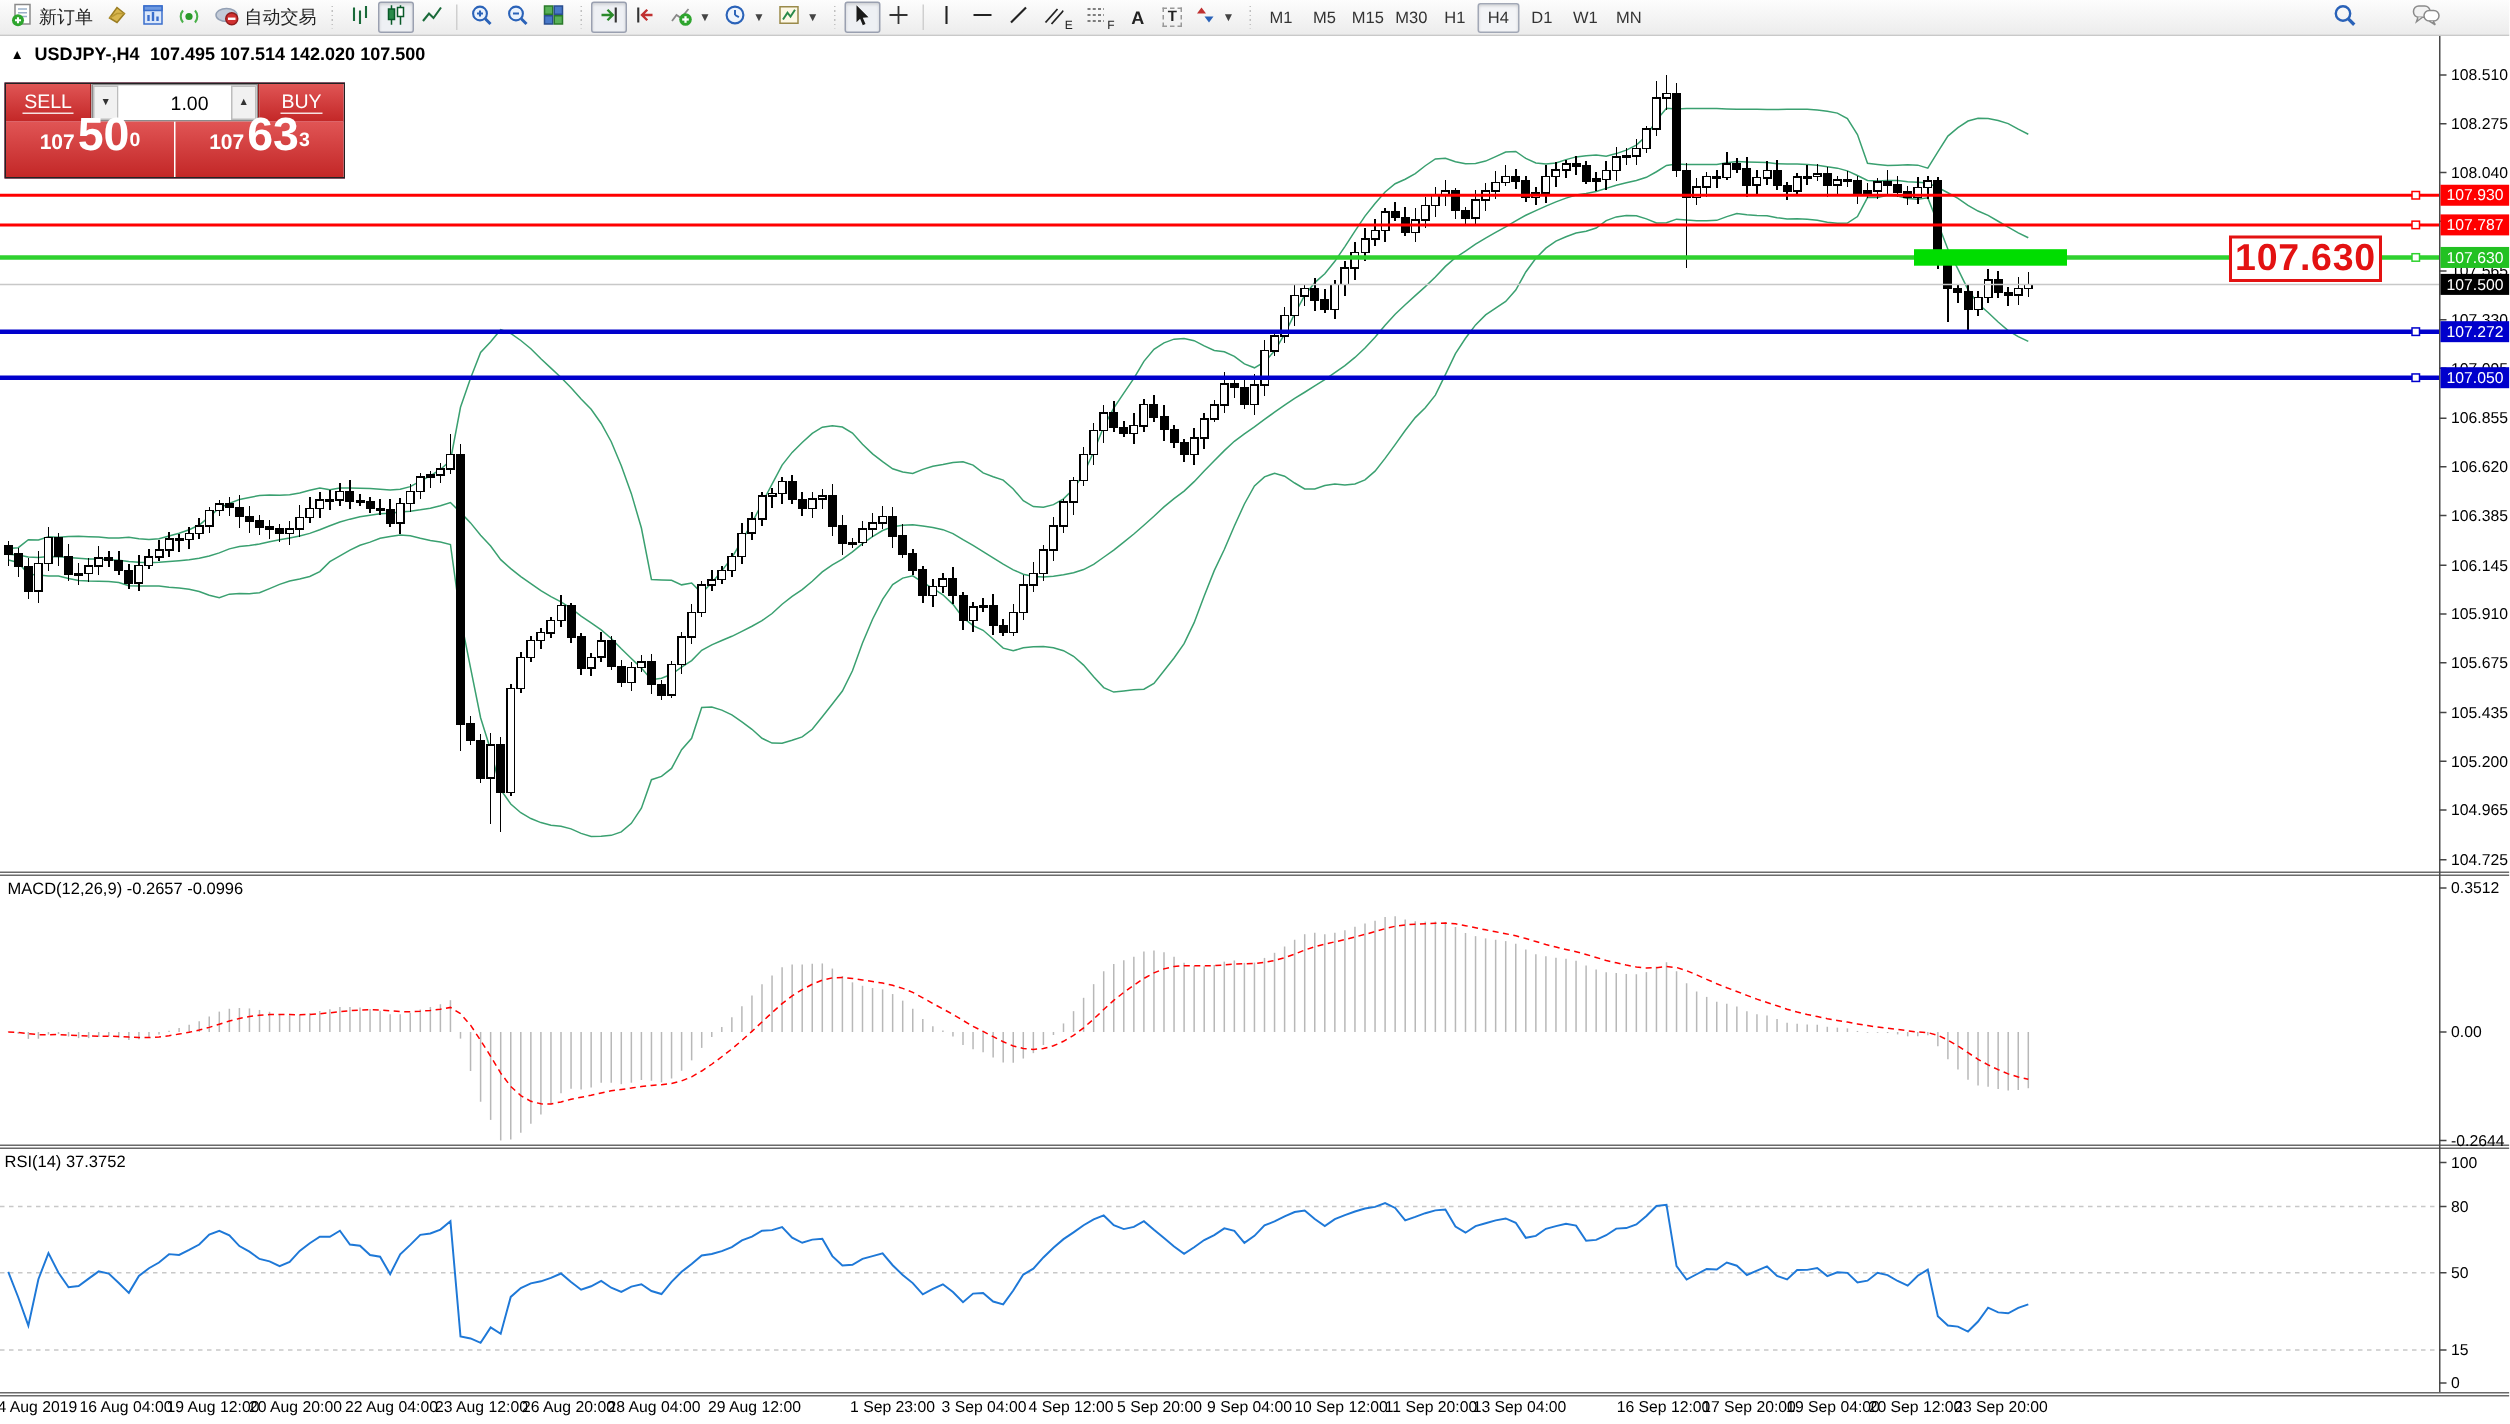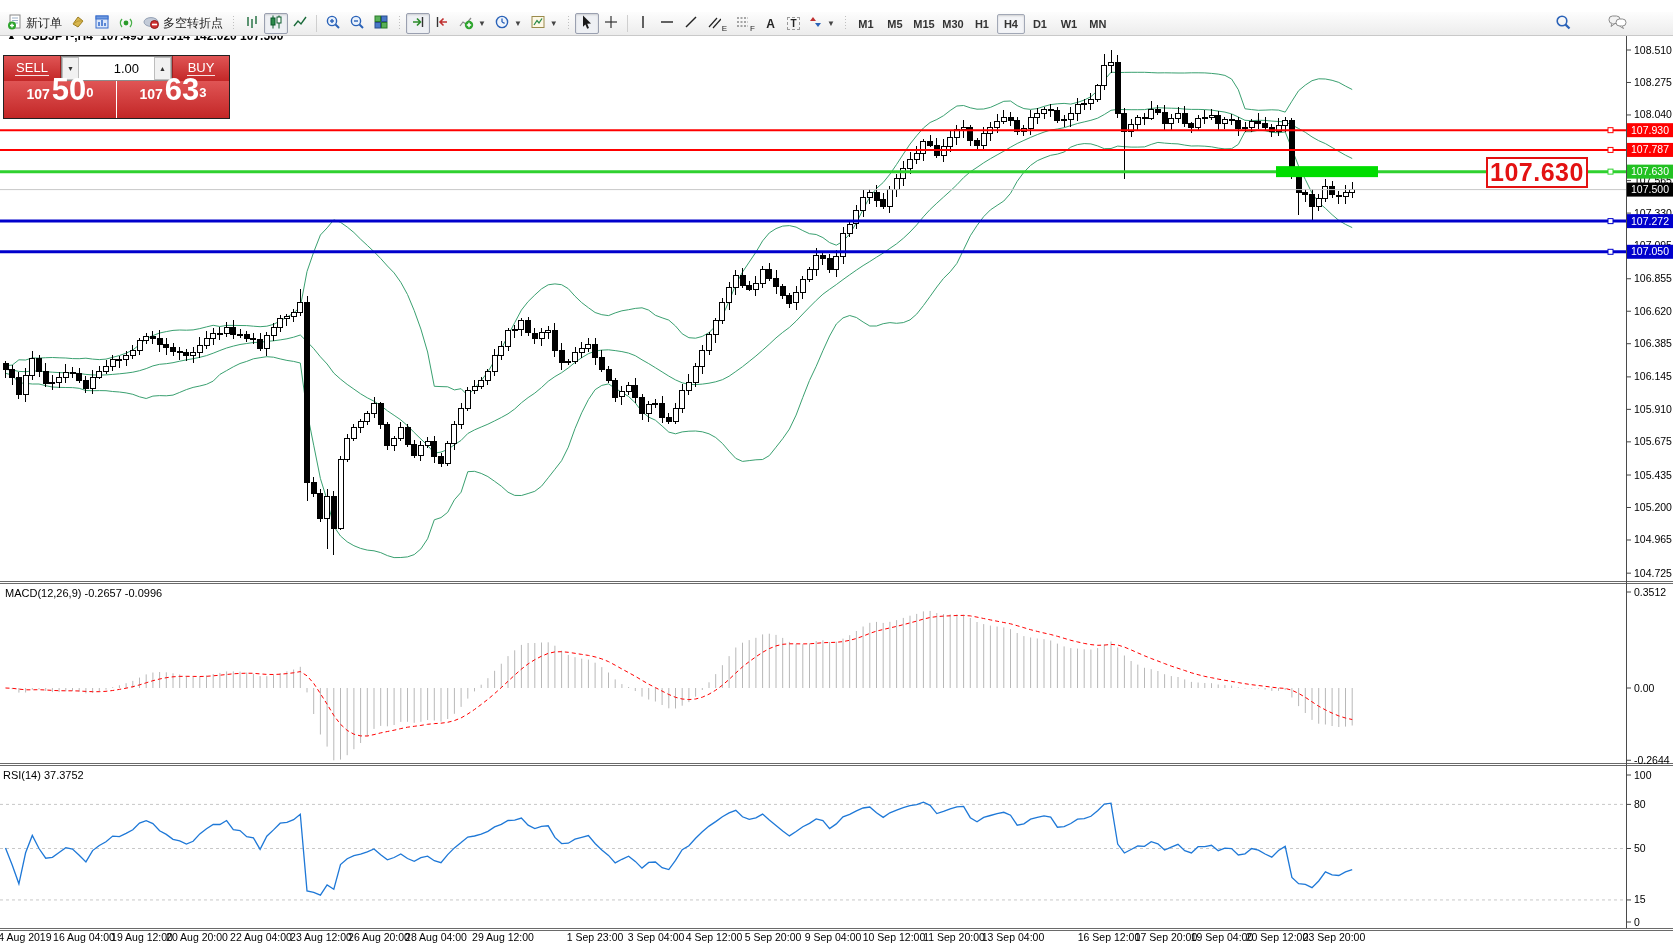--- a/index.html
+++ b/index.html
@@ -1,24 +1,24 @@
 <!DOCTYPE html>
 <html><head>
 <meta charset="utf-8">
 <style>
 *{margin:0;padding:0;box-sizing:border-box;font-family:"Liberation Sans",sans-serif}
 html,body{width:1673px;height:949px;background:#fff;overflow:hidden;position:relative}
 
-.toolbar{position:absolute;top:12px;left:0;width:1673px;height:24px;background:linear-gradient(#fdfdfd,#ececec);border-bottom:1px solid #c9c9c9;display:flex;align-items:center;padding-left:3px;z-index:6}
+.toolbar{position:absolute;top:0;left:0;width:1673px;height:24px;background:linear-gradient(#fdfdfd,#ececec);border-bottom:1px solid #c9c9c9;display:flex;align-items:center;padding-left:3px;z-index:6}
 .tb{min-width:23px;height:21px;display:flex;align-items:center;justify-content:center;gap:3px;border:1px solid transparent;border-radius:2px;font-size:12px;color:#222;padding:0 3px;cursor:default}
 .tb.pressed{border:1px solid #9aa0b0;background:#eef0f4;box-shadow:inset 0 1px 2px rgba(0,0,0,.14)}
 .tb .caret{font-size:8px;color:#444;margin-left:1px}
 .grip{width:5px;height:15px;margin:0 4px;background:repeating-linear-gradient(to bottom,#c0c0c0 0 1px,transparent 1px 3px);background-size:1px 100%;background-repeat:no-repeat;background-position:center}
 .sep{width:1px;height:17px;background:#cfcfcf;margin:0 4px}
-.tf{min-width:28px;height:20px;display:flex;align-items:center;justify-content:center;font-size:11px;font-weight:bold;color:#333;border:1px solid transparent;border-radius:2px}
+.tf{min-width:28px;height:20px;display:flex;align-items:center;justify-content:center;font-size:11px;font-weight:normal;color:#333;border:1px solid transparent;border-radius:2px}
 .tf.pressed{border:1px solid #a2a8b6;background:#f3f4f7;box-shadow:inset 0 1px 2px rgba(0,0,0,.15)}
 .toolbar-right{margin-left:auto;display:flex;gap:28px;margin-right:42px}
 .glyph-sub{font-size:8px;align-self:flex-end;margin-left:-2px;color:#222}
 .tool-glyph{font-size:12px;font-weight:bold;color:#222}
 .t-box{border:1px dashed #999;font-size:10px;font-weight:bold;padding:0 2px;color:#222}
 
 #chart-root{position:absolute;top:24px;left:0;width:1673px;height:925px;background:#fff}
 #chart-svg{position:absolute;left:0;top:0}
 svg text{font-family:"Liberation Sans",sans-serif}
 .symbol-title{position:absolute;left:7px;top:5px;font-size:12px;font-weight:bold;color:#000;display:flex;gap:7px;align-items:center;z-index:3}
@@ -84,21 +84,21 @@
           <path d="M4 13 A6 6 0 0 1 4 5" fill="none" stroke="#49b049" stroke-width="1.4"></path>
           <path d="M12 5 A6 6 0 0 1 12 13" fill="none" stroke="#49b049" stroke-width="1.4"></path>
         </svg></span>
   </div>
   <div class="tb">
     <span><svg width="18" height="16">
           <ellipse cx="9" cy="8" rx="7" ry="4.4" fill="#c3cbd8" stroke="#93a0b4"></ellipse>
           <circle cx="12.5" cy="10.5" r="4" fill="#d03030" stroke="#8e1d1d"></circle>
           <line x1="10" y1="10.5" x2="15" y2="10.5" stroke="#fff" stroke-width="1.6"></line>
         </svg></span>
-    <span>多空转折点</span>
+    <span>自动交易</span>
   </div>
 
   <div class="grip"></div>
 
   <div class="tb">
     <span><svg width="16" height="16">
           <line x1="4" y1="3" x2="4" y2="12" stroke="#1a6a3a" stroke-width="1.4"></line>
           <line x1="8" y1="5" x2="8" y2="14" stroke="#1a6a3a" stroke-width="1.4"></line>
           <line x1="12" y1="2" x2="12" y2="10" stroke="#1a6a3a" stroke-width="1.4"></line>
         </svg></span>

